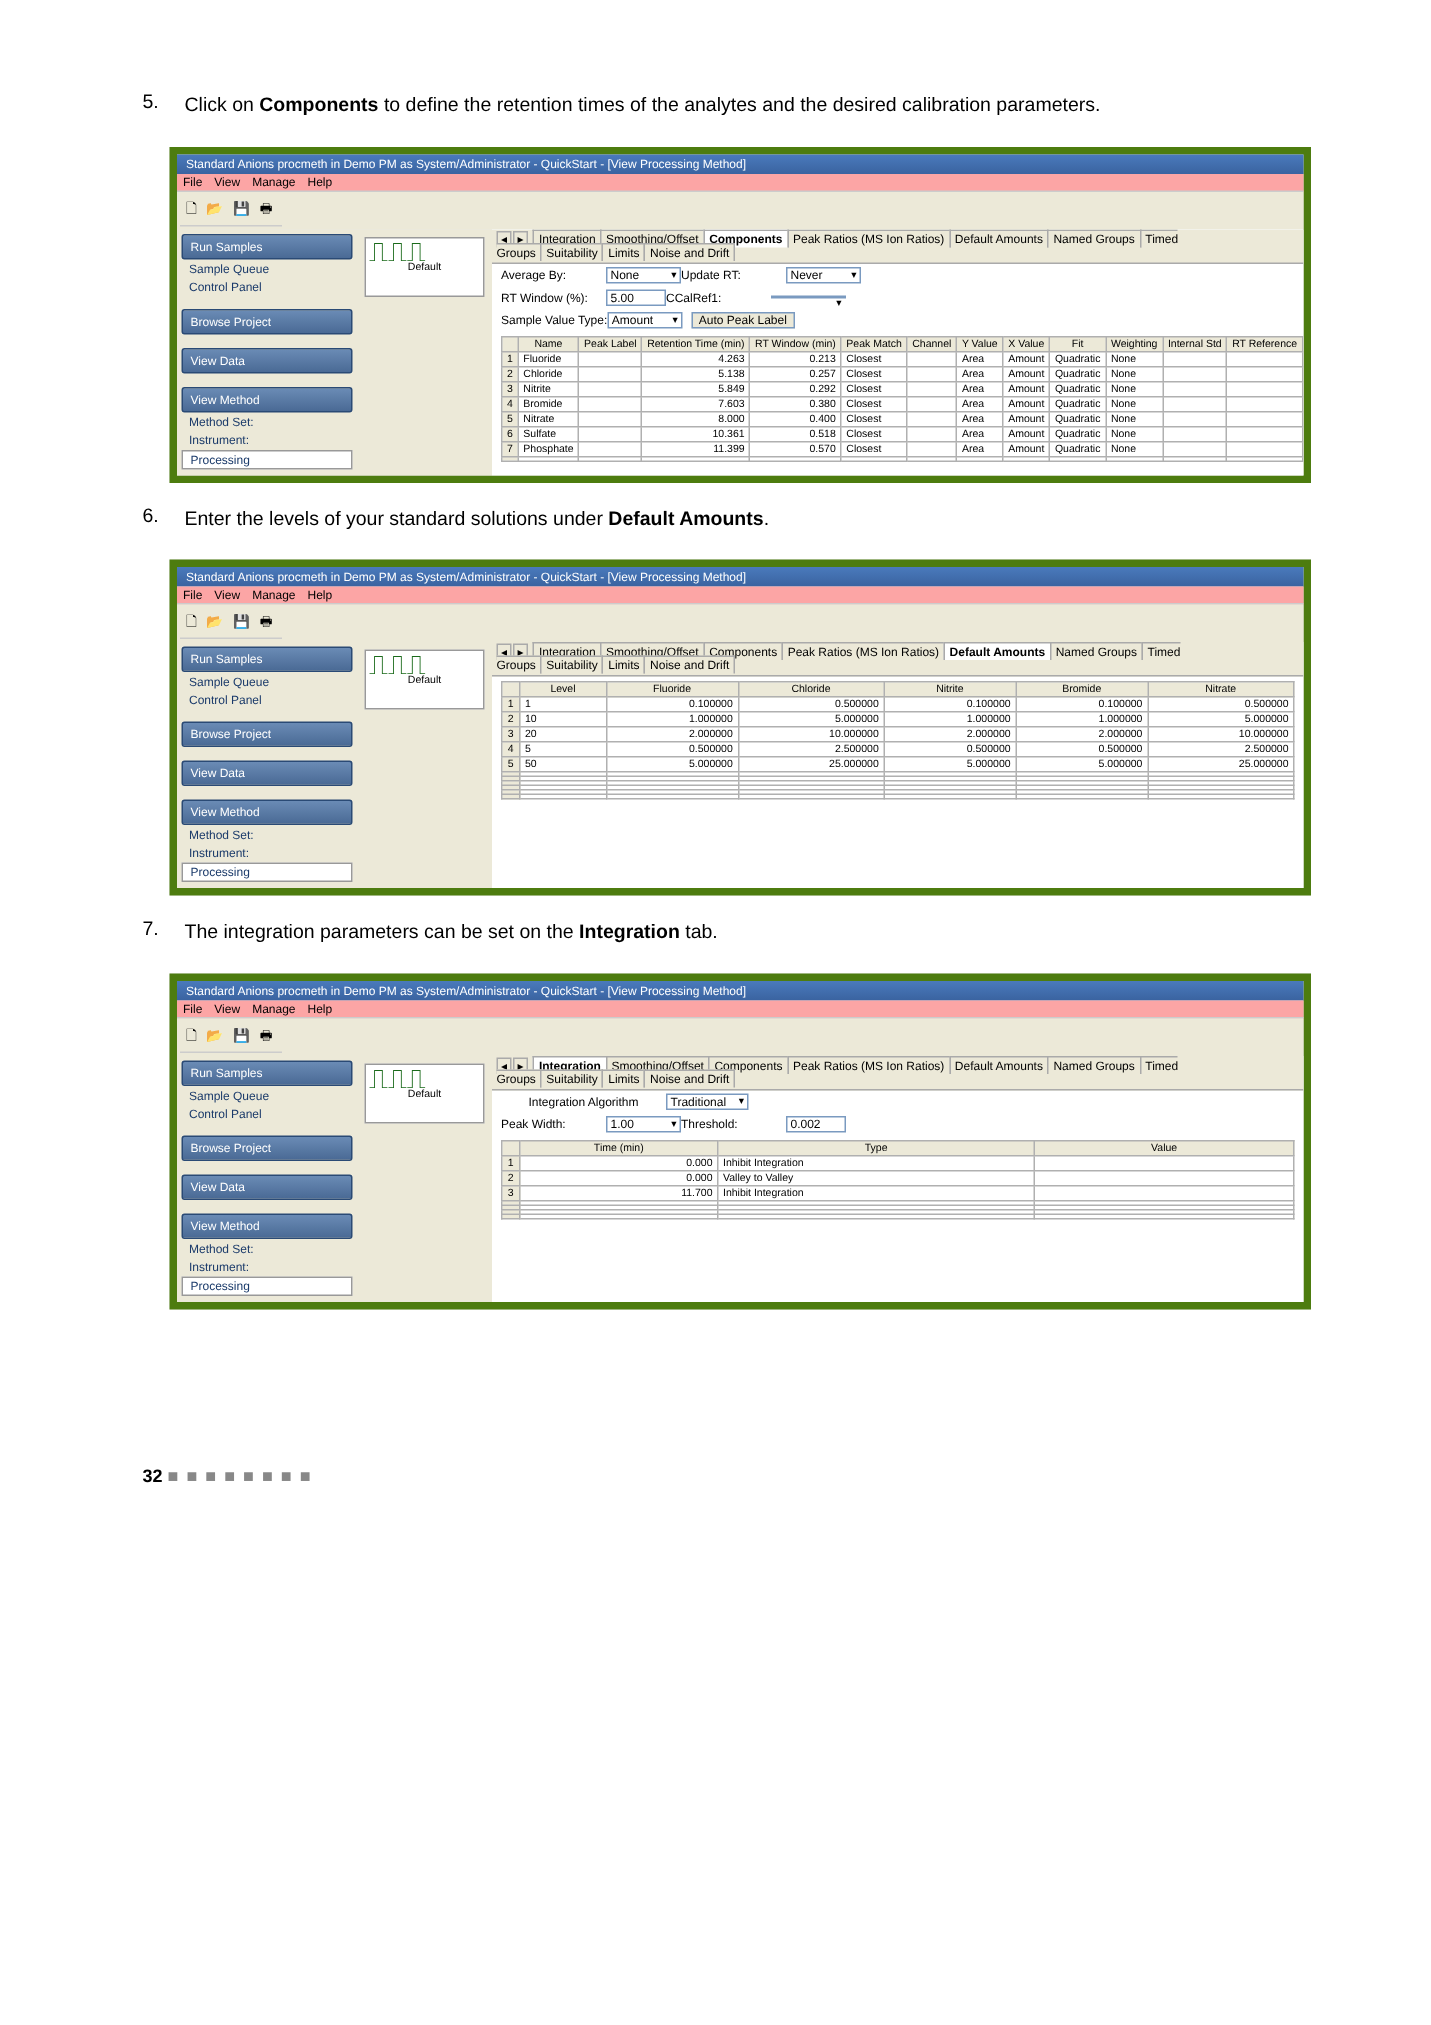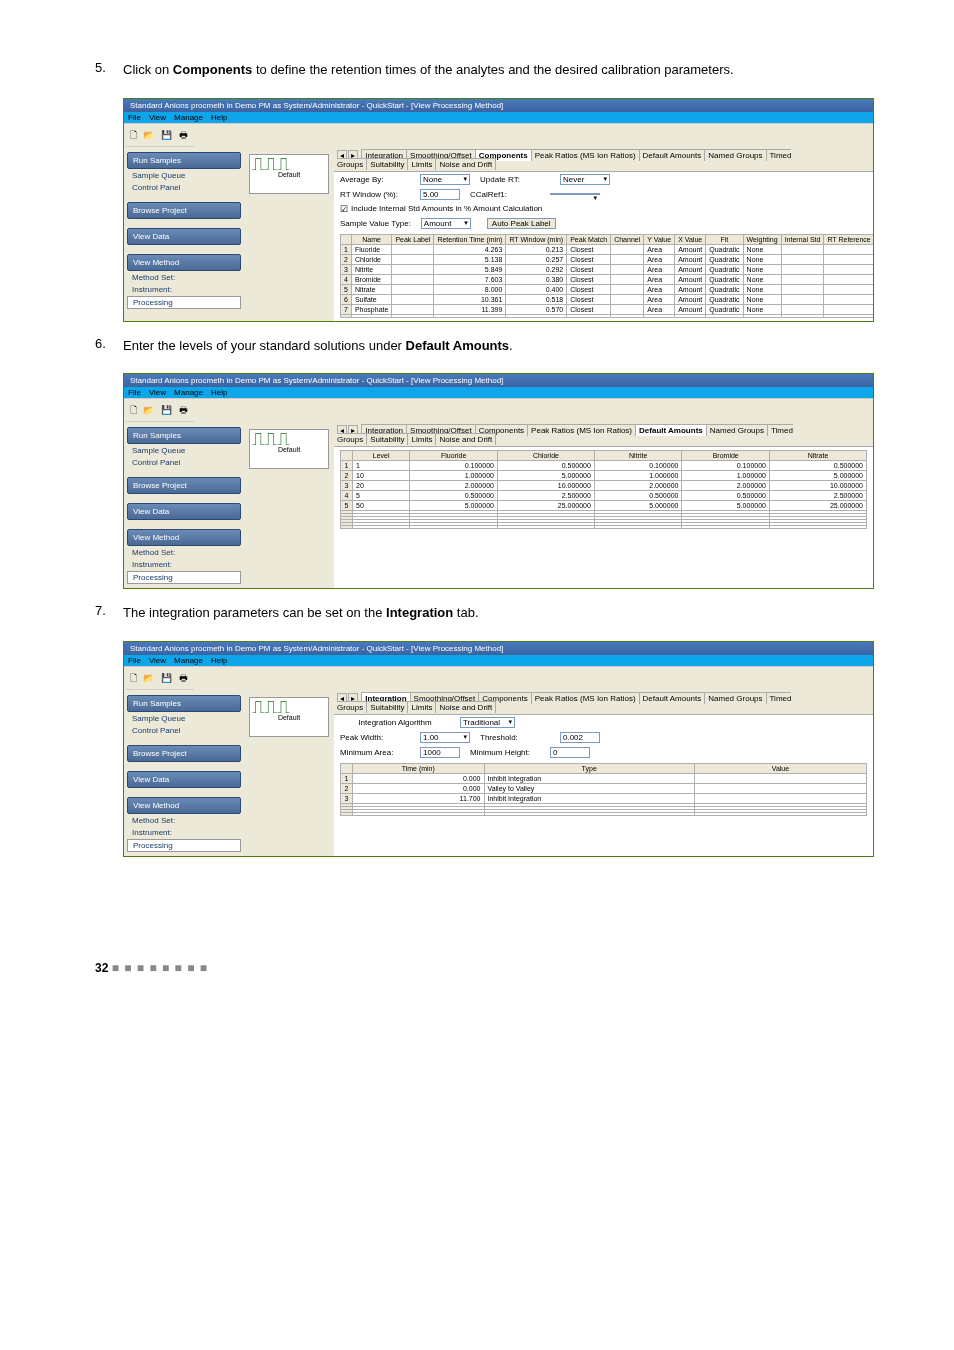--- a/index.html
+++ b/index.html
@@ -3,41 +3,41 @@
   <meta charset="utf-8">
   <style>
     * { box-sizing: border-box; margin: 0; padding: 0; }
     body { font-family: Arial, sans-serif; font-size: 13px; background: #fff; width: 954px; }
     .page { padding: 60px 80px 40px 95px; }
     ol.mainlist { list-style: none; counter-reset: none; }
     ol.mainlist > li { margin: 0 0 18px 0; display: flex; }
     .num { width: 28px; flex-shrink: 0; font-size: 13px; }
     .body { flex: 1; font-size: 13px; line-height: 1.5; }
     .bold { font-weight: bold; }
-    .screenshot { margin: 10px 0 14px 28px; border: 1px solid #4d7c0f; background: #e8e8e8; font-family: Tahoma, sans-serif; font-size: 8px; }
+    .screenshot { margin: 10px 0 14px 18px; border: 5px solid #4d7c0f; background: #e8e8e8; font-family: Tahoma, sans-serif; font-size: 8px; }
     .win-title { background: linear-gradient(#4a7abc, #3a63a0); color: #fff; padding: 2px 6px; font-size: 8px; }
-    .menubar { background: #0ea5e9; padding: 1px 4px; font-size: 8px; border-bottom: 1px solid #ccc; }
+    .menubar { background: #fca5a5; padding: 1px 4px; font-size: 8px; border-bottom: 1px solid #ccc; }
     .menubar span { margin-right: 8px; }
     .toolbar-row { display: flex; }
     .left-gray { width: 120px; background: #ece9d8; flex-shrink: 0; padding: 2px; }
     .tb-icons { background: #ece9d8; padding: 2px 4px; font-size: 9px; letter-spacing: 2px; border-bottom: 1px solid #ccc; width: fit-content;}
     .main-area { display: flex; }
     .sidebar { width: 120px; flex-shrink: 0; background: #ece9d8; padding: 3px; }
     .side-btn { background: linear-gradient(#6a8bb5, #4a6a95); color: #fff; font-size: 8px; padding: 3px 5px; margin-bottom: 1px; border: 1px solid #2a4a75; border-radius: 2px; }
     .side-link { color: #1a3a6a; font-size: 8px; padding: 1px 5px; margin-bottom: 1px; }
     .side-gap { height: 8px; }
     .content-pane { flex: 1; background: #fff; overflow: hidden; }
     .thumb-box { background: #fff; border: 1px solid #999; width: 80px; height: 40px; padding: 2px; margin: 2px; font-size: 7px; }
     .thumb-box .sig { color: #1a6a1a; font-size: 18px; line-height: 14px; }
     .thumb-box .lbl { text-align: center; }
     .tabs { font-size: 8px; padding: 2px 3px; background: #ece9d8; border-bottom: 1px solid #aaa; }
     .tabs span { padding: 1px 3px; border: 1px solid #aaa; background: #ece9d8; border-bottom: none; margin-right: -1px; cursor: default; }
     .tabs span.active { background: #fff; font-weight: bold; }
     .tabs .arrow { border: 1px solid #aaa; padding: 0 2px; background: #ece9d8; margin-right: 1px; }
-    .form-row { display: flex; gap: 10px; align-items: center; font-size: 8px; padding: 2px 6px; }
+    .form-row { display: flex; align-items: center; font-size: 8px; padding: 2px 6px; }
     .form-row label { min-width: 70px; }
     .sel, .inp { border: 1px solid #7a9ac0; background: #fff; font-size: 8px; padding: 0 14px 0 2px; min-width: 50px; display: inline-block; position: relative; }
     .sel::after { content: "▾"; position: absolute; right: 2px; font-size: 7px; }
     .inp { min-width: 40px; padding-right: 2px; }
     .chk { display: inline-flex; align-items: center; gap: 3px; }
     .chk::before { content: "☑"; font-size: 9px; }
     .btn-small { border: 1px solid #7a9ac0; background: #ece9d8; padding: 0 4px; font-size: 8px; margin-left: 6px; }
     table.datagrid { border-collapse: collapse; font-size: 7px; margin: 3px 6px; background: #fff; }
     table.datagrid th, table.datagrid td { border: 1px solid #b0b0b0; padding: 1px 3px; white-space: nowrap; }
     table.datagrid th { background: #ece9d8; font-weight: normal; }
@@ -105,23 +105,20 @@
         <label>Update RT:</label>
             <span class="sel">Never</span>
       </div>
       <div class="form-row">
         <label>RT Window (%):</label>
             <span class="inp">5.00</span>
         <label>CCalRef1:</label>
             <span class="sel"></span>
       </div>
       <div class="form-row">
-        <span class="chk">Include Internal Std Amounts in % Amount Calculation</span>
-      </div>
-      <div class="form-row">
         <label>Sample Value Type:</label>
             <span class="sel">Amount</span>
         <span class="btn-small">Auto Peak Label</span>
       </div>
       <table class="datagrid">
         <tbody>
               <tr>
                 <th></th>
                 <th>Name</th>
                 <th>Peak Label</th>
@@ -474,26 +471,20 @@
       <div class="form-row">
         <label style="min-width:110px;text-align:center;">Integration Algorithm</label>
             <span class="sel">Traditional</span>
       </div>
       <div class="form-row">
         <label>Peak Width:</label>
             <span class="sel">1.00</span>
         <label>Threshold:</label>
             <span class="inp">0.002</span>
       </div>
-      <div class="form-row">
-        <label>Minimum Area:</label>
-            <span class="inp">1000</span>
-        <label>Minimum Height:</label>
-            <span class="inp">0</span>
-      </div>
       <table class="datagrid" style="width:calc(100% - 12px);">
         <tbody>
               <tr>
                 <th></th>
                 <th style="width:25%;">Time (min)</th>
                 <th style="width:40%;">Type</th>
                 <th>Value</th>
               </tr>
         <tr>
                 <td class="numcol">1</td>

